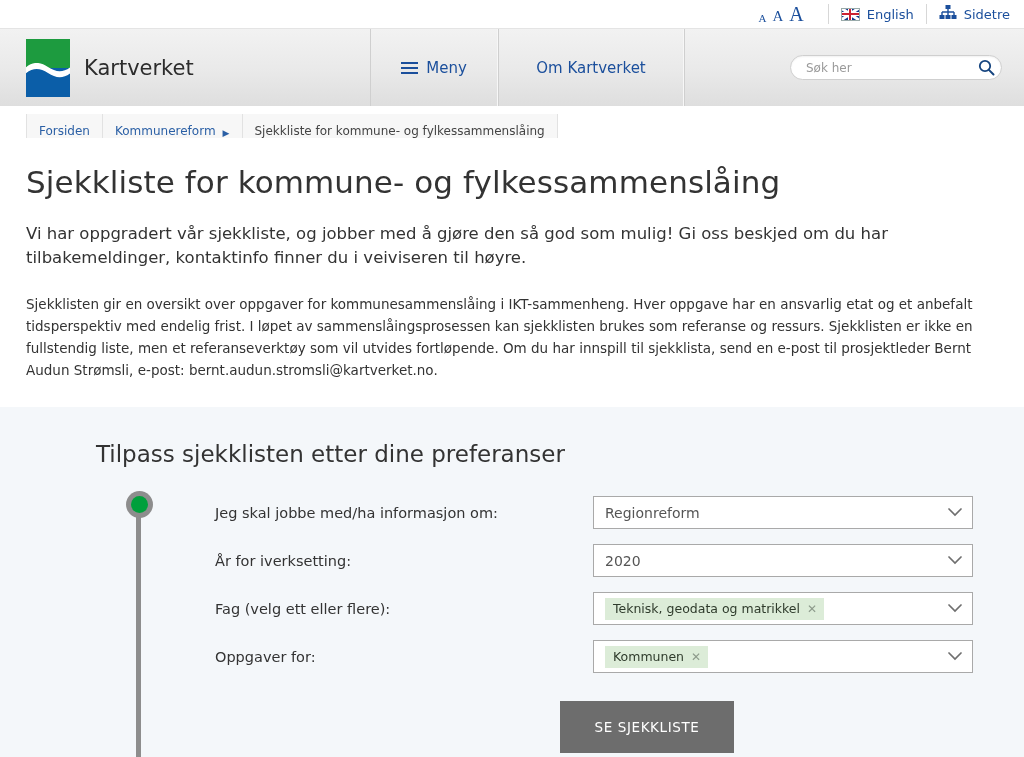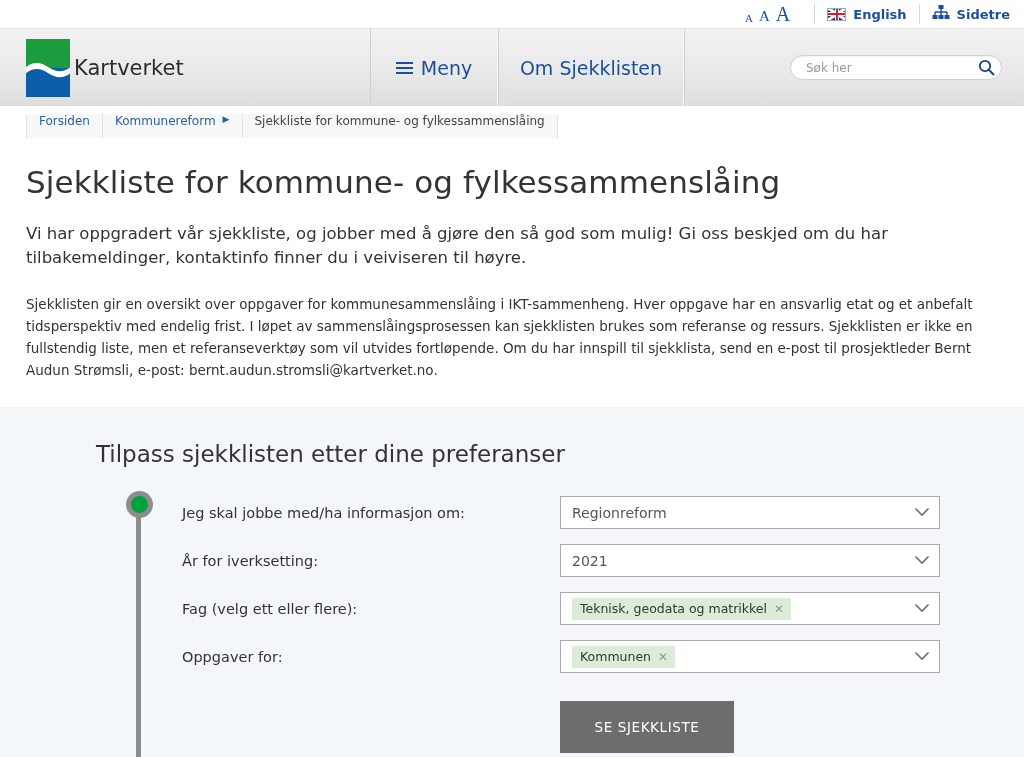--- a/index.html
+++ b/index.html
@@ -18,49 +18,49 @@
     display:flex; align-items:center; justify-content:flex-end;
     padding-right:14px;
     font-size:12.5px;
   }
   .fontsizes{ display:flex; align-items:flex-end; gap:6px; color:#1b4f9c; margin-right:12px; }
   .fs-a{ color:#1b4f9c; font-family:"Liberation Serif", serif; line-height:1; font-weight:400;}
   .fs-1{ font-size:11px; }
   .fs-2{ font-size:15px; }
   .fs-3{ font-size:20px; }
   .tb-div{ width:1px; height:20px; background:#d7d7d7; margin:0 12px; }
-  .tb-item{ display:flex; align-items:center; gap:7px; color:#1b4f9c; font-size:13px;font-weight:bold; }
+  .tb-item{ display:flex; align-items:center; gap:7px; color:#1b4f9c; font-size:13px; }
   .flag{ width:19px; height:13px; position:relative; display:inline-block; overflow:hidden; border:1px solid #9aa; }
   .flag .bg{ position:absolute; inset:0; background:#123a8f; }
   .flag .d1,.flag .d2{ position:absolute; left:50%; top:50%; width:26px; height:3px; background:#fff; transform-origin:center; }
   .flag .d1{ transform:translate(-50%,-50%) rotate(34deg); }
   .flag .d2{ transform:translate(-50%,-50%) rotate(-34deg); }
   .flag .cv{ position:absolute; left:0; right:0; top:50%; height:4px; transform:translateY(-50%); background:#fff; }
   .flag .ch{ position:absolute; top:0; bottom:0; left:50%; width:4px; transform:translateX(-50%); background:#fff; }
   .flag .cv2{ position:absolute; left:0; right:0; top:50%; height:2px; transform:translateY(-50%); background:#cc2233; }
   .flag .ch2{ position:absolute; top:0; bottom:0; left:50%; width:2px; transform:translateX(-50%); background:#cc2233; }
 
   
   .header{
     height:78px; width:100%;
     background:linear-gradient(to bottom,#f2f2f2 0%,#e9e9e9 55%,#dedede 100%);
     border-top:1px solid #e4e4e4;
     display:flex; align-items:stretch;
     position:relative;
   }
-  .brand{ width:370px; display:flex; align-items:center; padding-left:26px; gap:4px; }
+  .brand{ width:370px; display:flex; align-items:center; padding-left:26px; gap:14px; }
   .logo{ width:44px; height:58px; position:relative; overflow:hidden; }
   .logo .top{ position:absolute; left:0; right:0; top:0; height:50%; background:#1d9b3f; }
   .logo .bot{ position:absolute; left:0; right:0; bottom:0; height:50%; background:#0b5ea8; }
   .logo .wave{ position:absolute; left:-4px; right:-4px; top:42%; height:16px; }
   .brandname{ font-size:21px; color:#2c2c2c; font-family:"DejaVu Sans", sans-serif; }
   .navcell{
     width:128px; display:flex; align-items:center; justify-content:center;
     border-left:1px solid #cfcfcf; border-right:1px solid #f7f7f7;
-    color:#1b4f9c; font-size:19px; gap:8px;
+    color:#1b4f9c; font-size:15px; gap:8px;
   }
   .navcell.wide{ width:186px; }
   .hamburger{ display:inline-block; width:17px; }
   .hamburger i{ display:block; height:2px; background:#1b4f9c; margin:3px 0; }
   .searchzone{ flex:1; display:flex; align-items:center; justify-content:flex-end; padding-right:22px; border-left:1px solid #cfcfcf;padding-left:28px; }
   .searchbox{
     width:212px; height:25px; background:#fff; border:1px solid #cfcfcf;
     border-radius:13px; display:flex; align-items:center; padding:0 4px 0 13px;
     box-shadow:inset 0 1px 2px rgba(0,0,0,.06);
   }
@@ -70,21 +70,21 @@
   }
   .searchbox input::placeholder{ color:#9a9a9a; }
   .mag{ width:22px; height:22px; display:flex; align-items:center; justify-content:center; }
 
   
   .crumbs{
     display:flex; align-items:stretch; height:24px; margin:8px 0 0 26px;
     font-size:12px;
   }
   .crumb{
-    display:flex; align-items:flex-start; padding:0 12px;
+    display:flex; align-items:flex-end; padding:0 12px;
     background:#f7f7f7; border-right:1px solid #e2e2e2;
     color:#2a5fa5;
   }
   .crumb:first-child{ border-left:1px solid #e2e2e2; }
   .crumb.current{ color:#444; }
   .tri{ margin-left:7px; color:#2a5fa5; font-size:9px; }
 
   
   .article{ padding:0 26px; }
   h1.title{
@@ -111,21 +111,21 @@
   .timeline{ position:absolute; left:130px; top:84px; width:18px; bottom:0; }
   .tl-line{ position:absolute; left:6px; top:12px; bottom:0; width:5px; background:#8d8d8d; }
   .tl-dot{
     position:absolute; left:-4px; top:0; width:27px; height:27px; border-radius:50%;
     background:#8d8d8d; display:flex; align-items:center; justify-content:center;
   }
   .tl-dot i{ width:17px; height:17px; border-radius:50%; background:#00a03c; display:block; }
 
   .formrows{ margin:22px 0 0 182px; }
   .row{ display:flex; align-items:center; height:48px; }
-  .row .lbl{ width:378px; font-size:14.5px; color:#333; }
+  .row .lbl{ width:378px; font-size:14.5px; color:#333;margin-left:33px; }
   .field{
     width:380px; height:33px; background:#fff; border:1px solid #a9a9a9;
     display:flex; align-items:center; padding:0 8px 0 11px;
     font-size:14px; color:#555;
   }
   .field .val{ flex:1; color:#555; }
   .chev{ width:18px; height:18px; display:flex; align-items:center; justify-content:center; }
   .tag{
     background:#dcecd8; color:#2f3b2c; font-size:12.5px;
     padding:3px 7px 4px 8px; display:inline-flex; align-items:flex-end; gap:7px;
@@ -192,21 +192,21 @@
   <div class="navcell">
     <span class="hamburger">
         <i></i>
         <i></i>
         <i></i>
       </span>
     <span>Meny</span>
   </div>
 
   <div class="navcell wide">
-    <span>Om Sjekklisten</span>
+    <span>Om Kartverket</span>
   </div>
 
   <div class="searchzone">
     <div class="searchbox">
       <input type="text" placeholder="Søk her" style="">
       <span class="mag">
         <svg width="17" height="17" viewBox="0 0 17 17" aria-hidden="true">
           <circle cx="7" cy="7" r="5.2" fill="none" stroke="#15447f" stroke-width="1.8"></circle>
           <line x1="10.9" y1="10.9" x2="15.5" y2="15.5" stroke="#15447f" stroke-width="2" stroke-linecap="round"></line>
         </svg>
@@ -254,21 +254,21 @@
           <svg width="14" height="9" viewBox="0 0 14 9">
               <path d="M1 1 L7 7 L13 1" fill="none" stroke="#6f6f6f" stroke-width="1.7" stroke-linecap="round"></path>
             </svg>
         </span>
       </div>
     </div>
 
     <div class="row">
       <div class="lbl">År for iverksetting:</div>
       <div class="field">
-        <span class="val">2021</span>
+        <span class="val">2020</span>
         <span class="chev">
           <svg width="14" height="9" viewBox="0 0 14 9">
               <path d="M1 1 L7 7 L13 1" fill="none" stroke="#6f6f6f" stroke-width="1.7" stroke-linecap="round"></path>
             </svg>
         </span>
       </div>
     </div>
 
     <div class="row">
       <div class="lbl">Fag (velg ett eller flere):</div>

